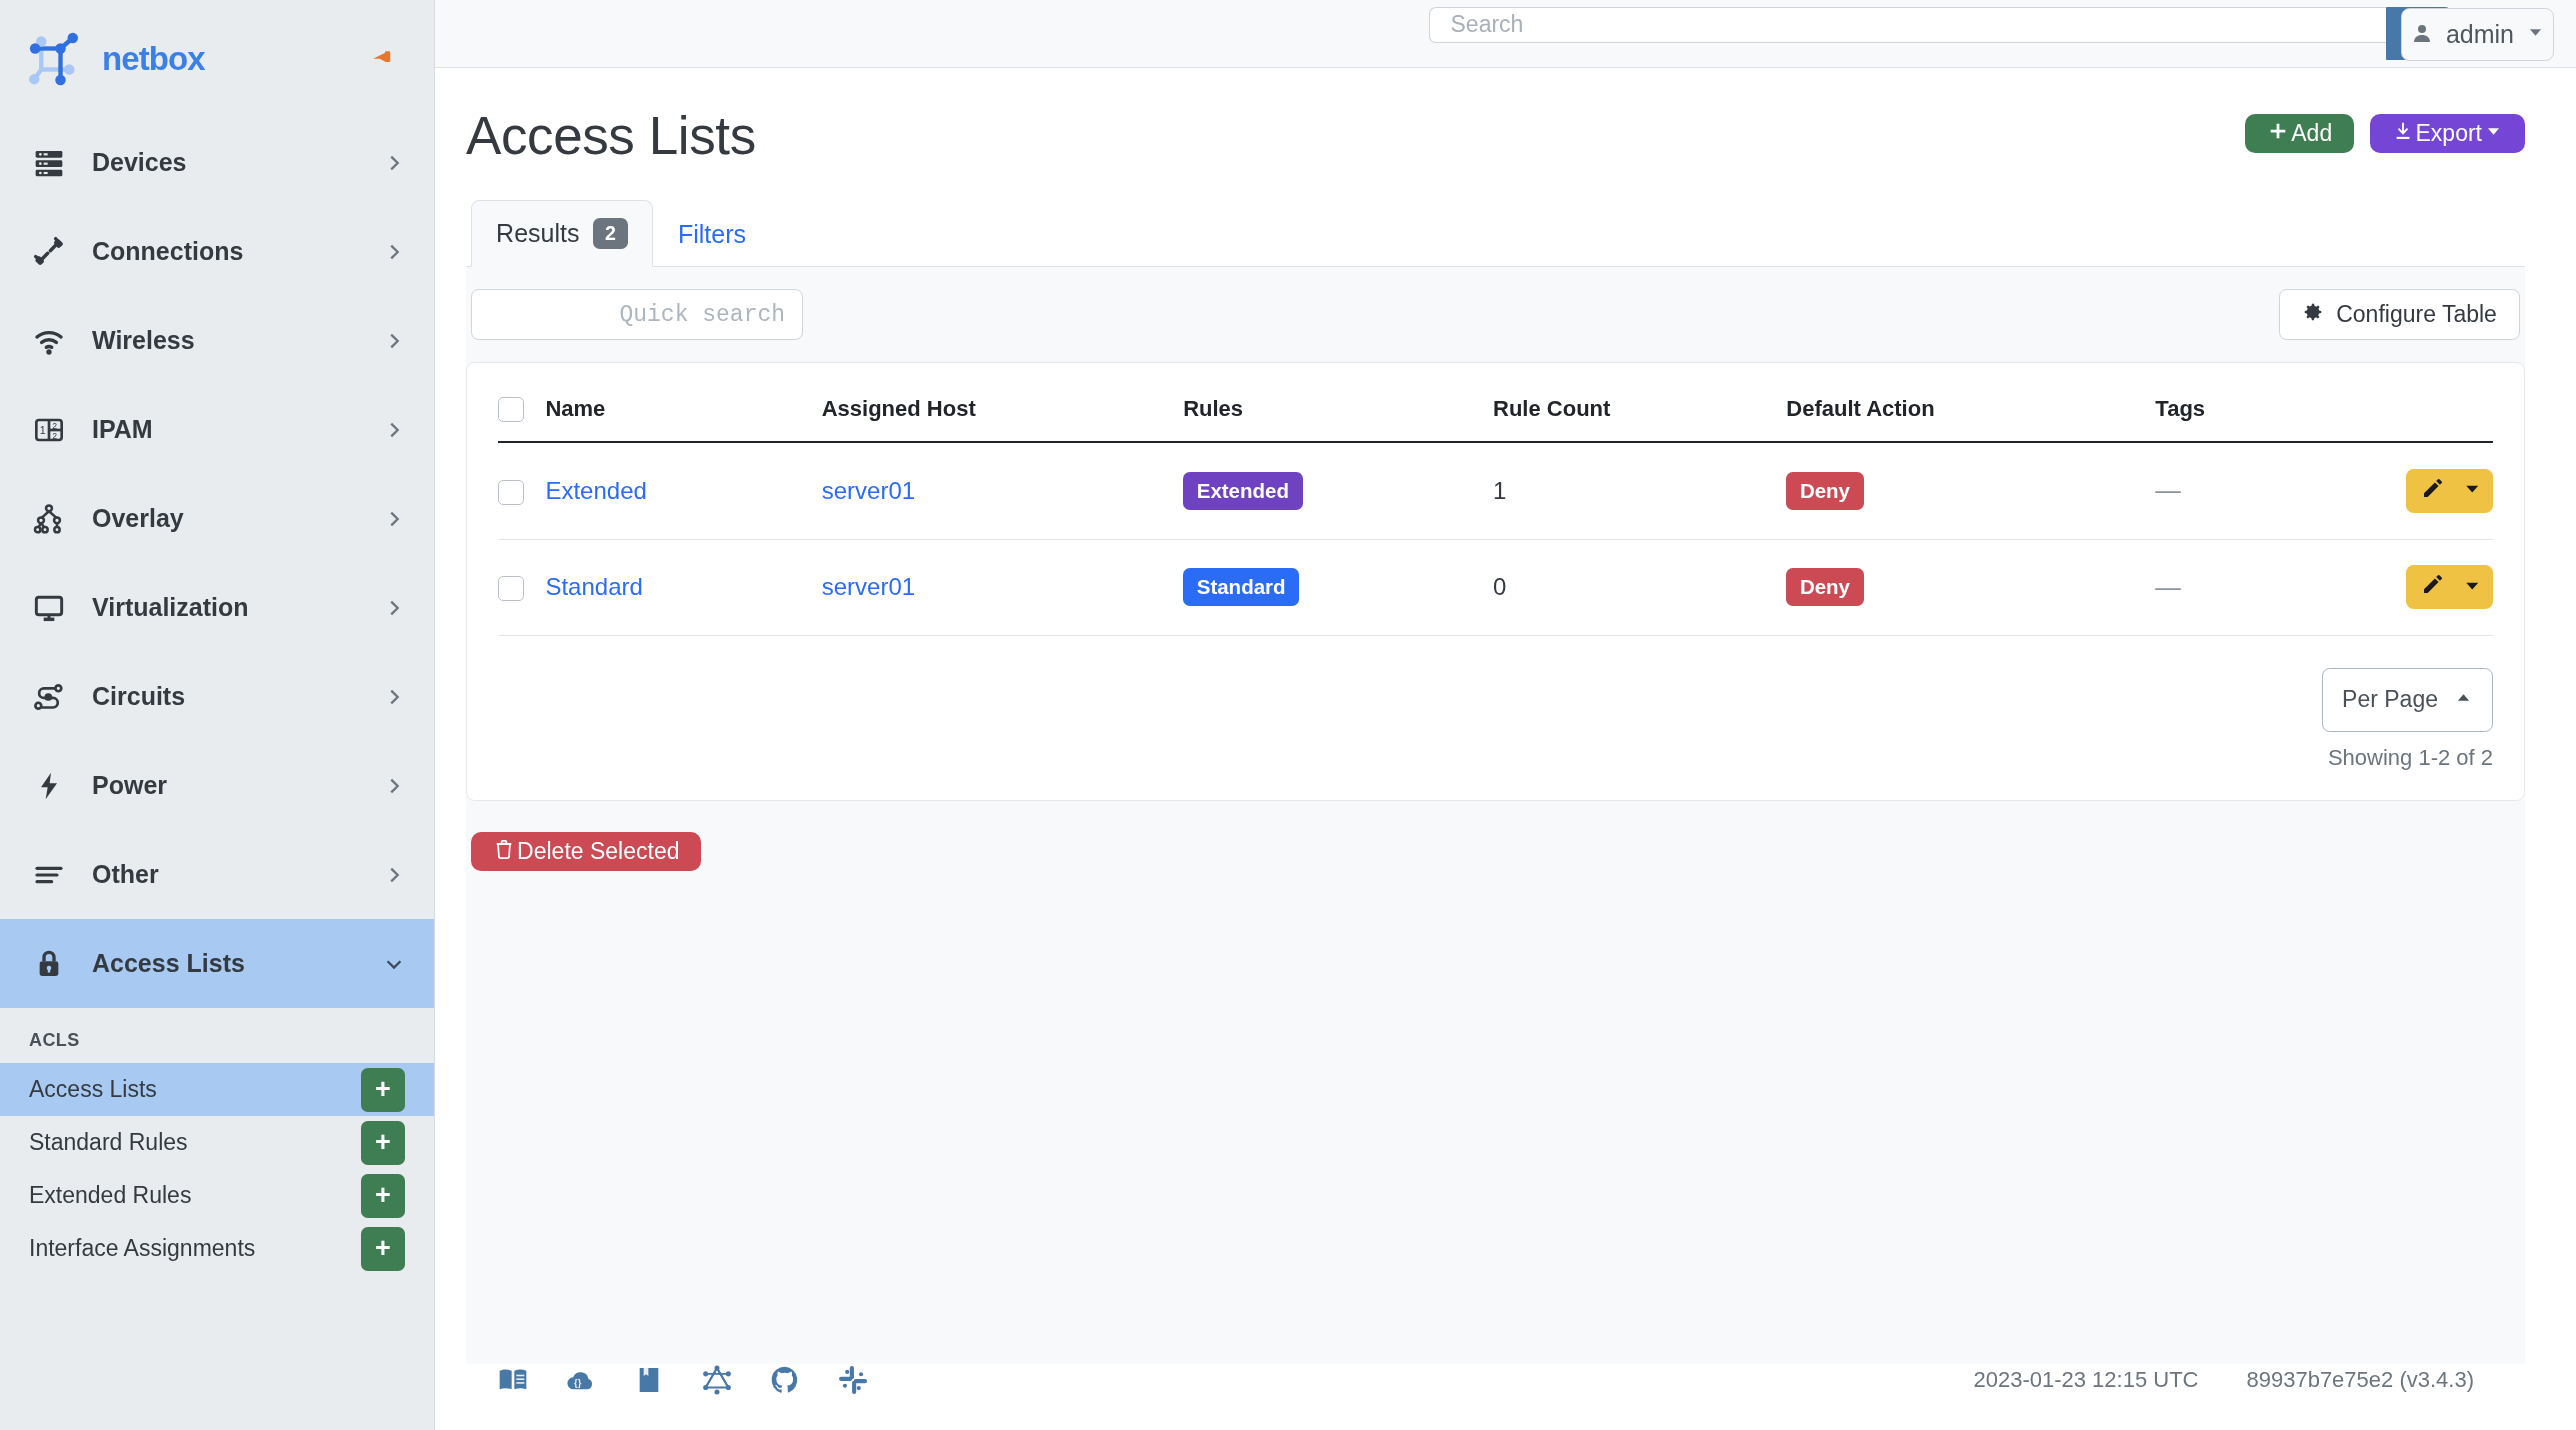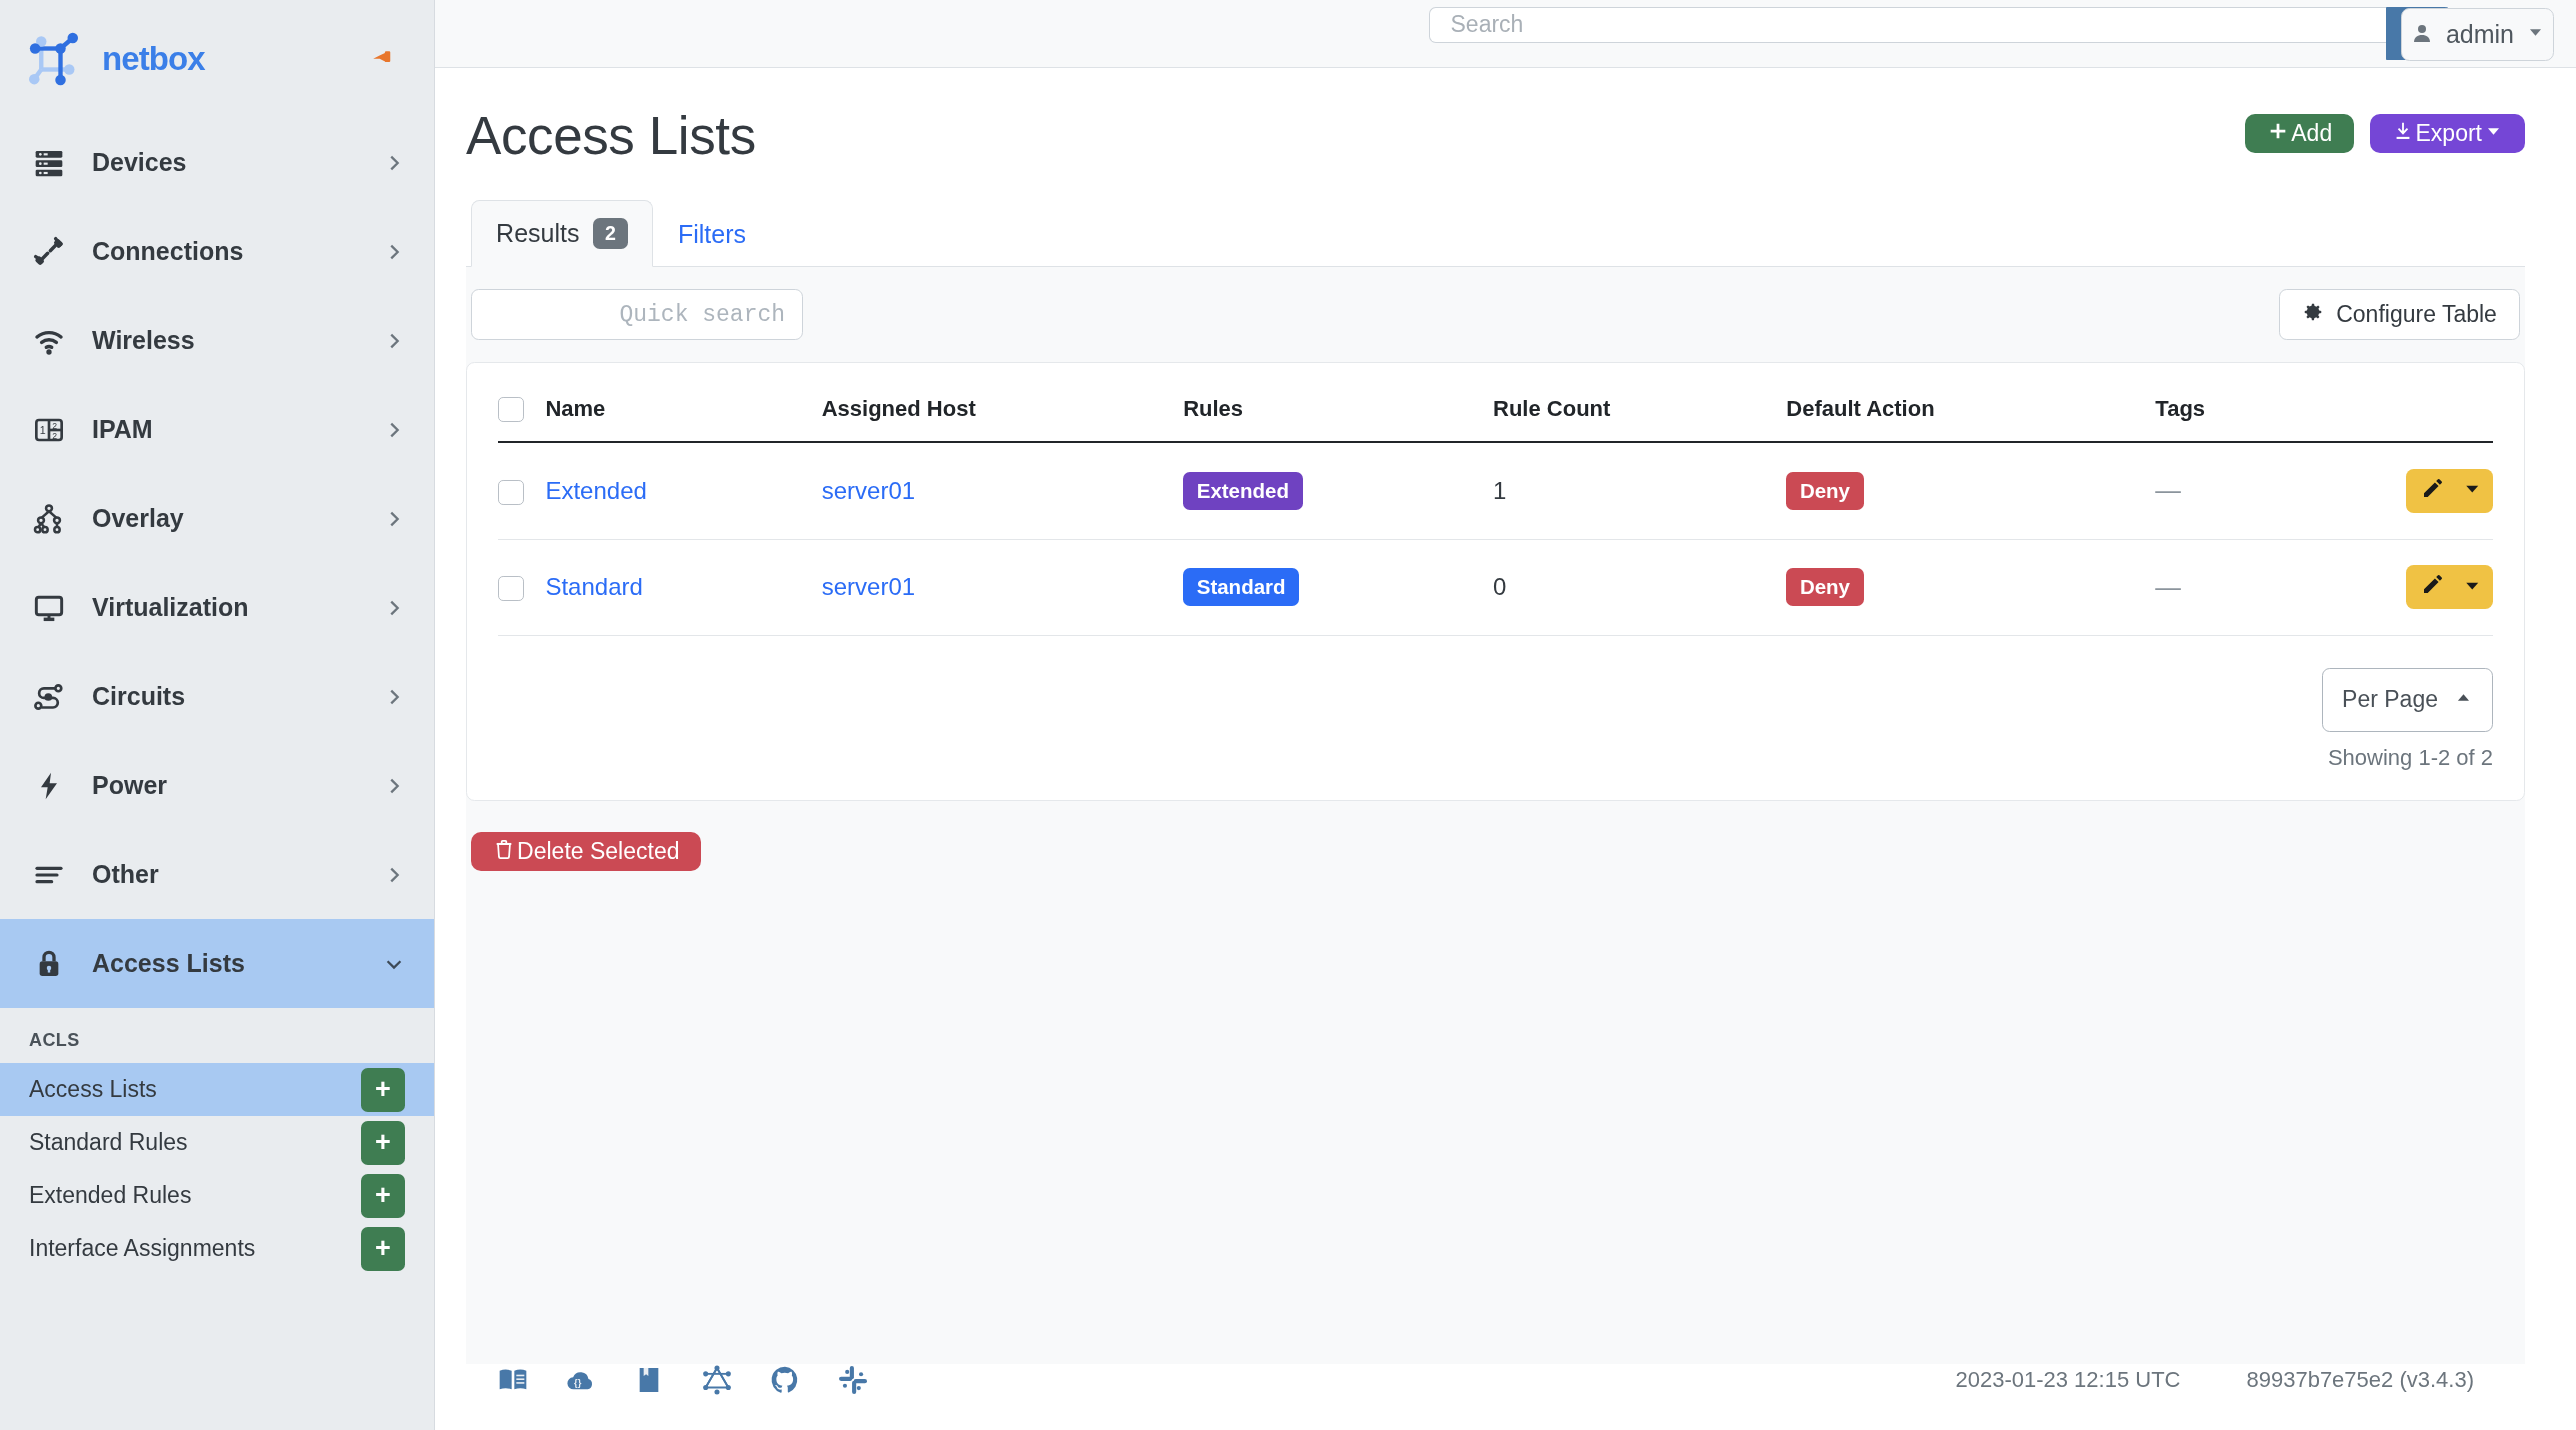--- a/index.html
+++ b/index.html
@@ -248,21 +248,21 @@
 
   .bulk { padding: 31px 0 0 5.1px; }
 
   .footer {
     margin-top: auto;
     display: flex; align-items: center;
     padding: 0 51px 34px 31px;
   }
   .footer-icons { display: flex; align-items: center; gap: 36px; color: #4878a8; }
   .footer-icons span { display: flex; cursor: pointer; }
-  .footer-meta { margin-left: auto; display: flex; gap: 66px; font-size: 22px; color: #6c757d; }
+  .footer-meta { margin-left: auto; display: flex; gap: 48px; font-size: 22px; color: #6c757d; }
 </style>
 </head>
 <body>
 
 <div class="app">
 
   <aside class="sidebar">
 
     <div class="brand">
       <span class="brand-logo">

